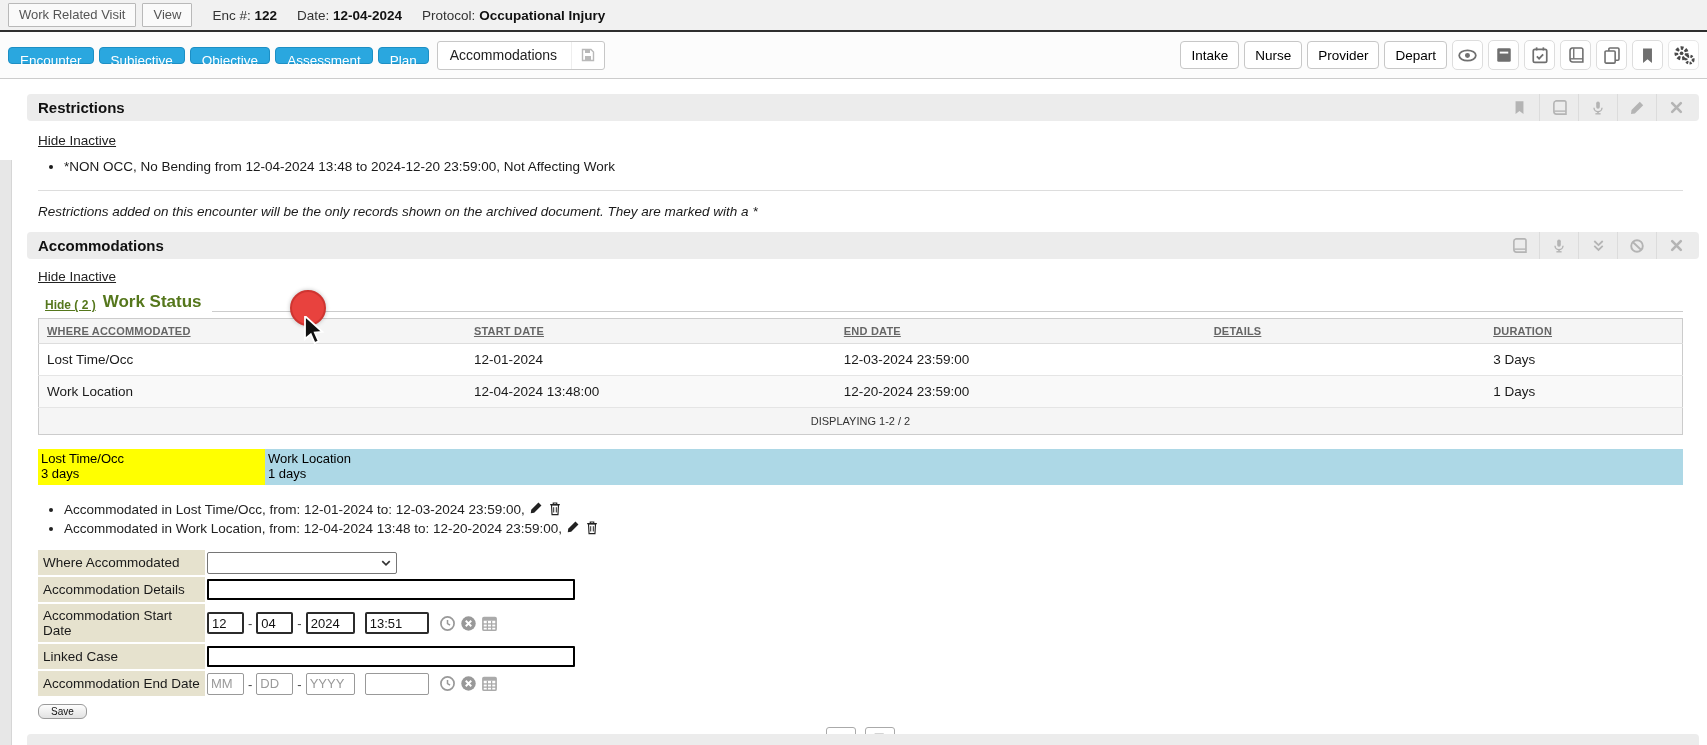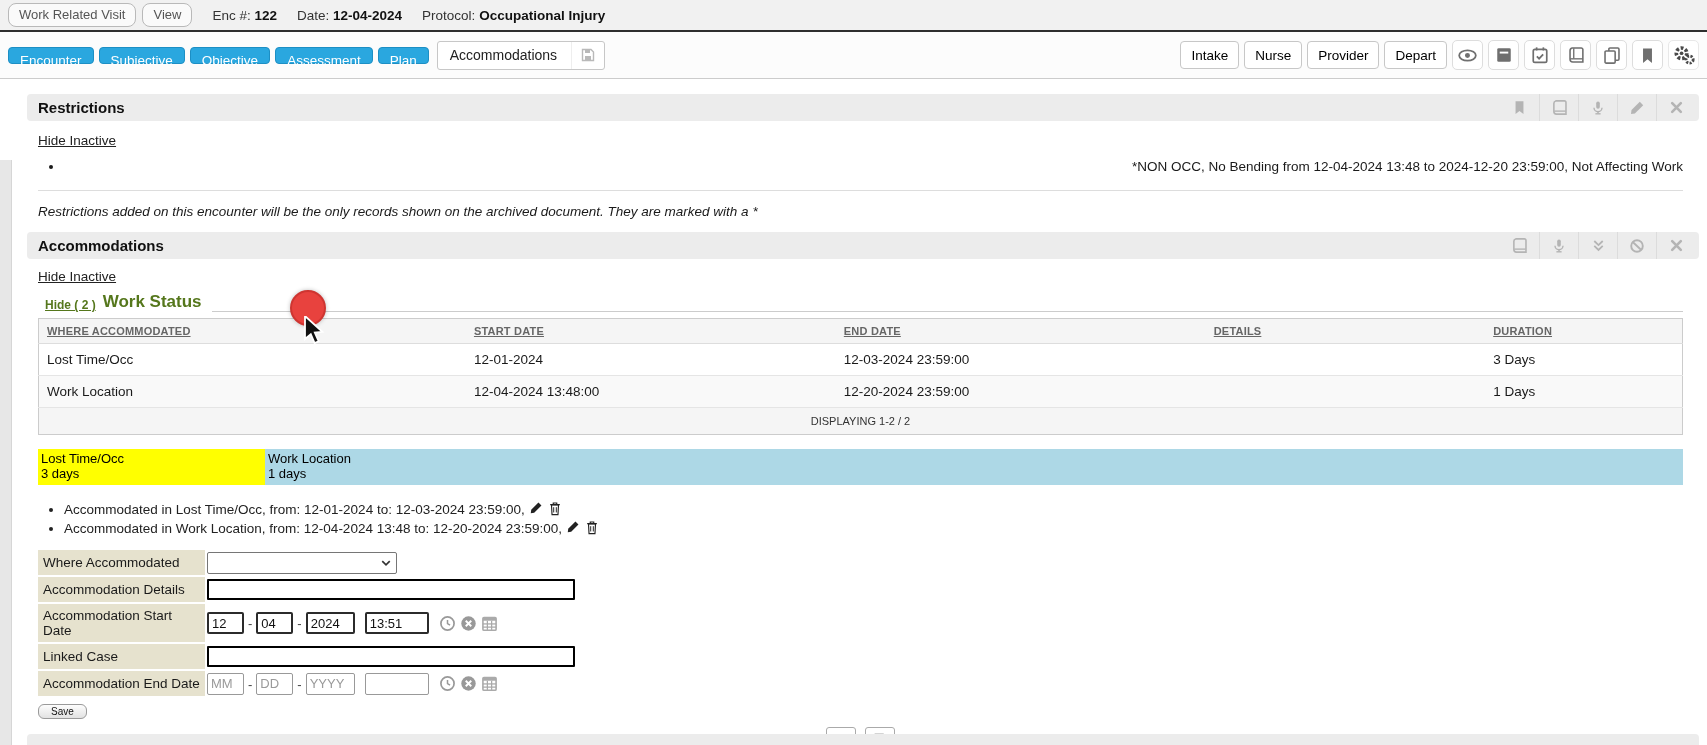--- a/index.html
+++ b/index.html
@@ -2,21 +2,21 @@
 <html><head>
 <meta charset="utf-8">
 <style>
   * { box-sizing: border-box; margin:0; padding:0; }
   html,body { background:#fff; }
   body { font-family:"Liberation Sans", sans-serif; color:#222; width:1707px; height:745px; overflow:hidden; }
   .screen { position:relative; width:1707px; height:745px; background:#fff; }
 
   
   .topbar { height:32px; background:#f1f1f1; border-bottom:2px solid #2e2e2e; display:flex; align-items:center; padding:0 8px; gap:6px; }
-  .tb-btn { background:#fafafa; border:1px solid #b9b9b9; border-radius:8px; color:#555; font-size:13px; padding:3px 10px; height:24px; line-height:16px; cursor:pointer; }
+  .tb-btn { background:#fafafa; border:1px solid #b9b9b9; border-radius:1px; color:#555; font-size:13px; padding:3px 10px; height:24px; line-height:16px; cursor:pointer; }
   .tb-field { margin-left:14px; font-size:13.5px; color:#333; white-space:nowrap; }
   .tb-field b { color:#111; }
 
   
   .tabbar { height:47px; background:#fcfcfc; border-bottom:1px solid #ccc; display:flex; align-items:center; padding:0 8px; gap:5px; }
   .tab { background:var(--accent,#2aa7df); color:#fff; border:1px solid #1d8fc4; border-radius:4px; font-size:13.5px; padding:5px 11px; height:17px; cursor:pointer; }
   .doc-box { display:flex; align-items:center; border:1px solid #c7c7c7; border-radius:3px; background:#fff; height:29px; margin-left:3px; }
   .doc-box .doc-label { font-size:14px; color:#222; padding:0 14px 0 12px; }
   .doc-box .doc-save { border:none; background:none; border-left:1px solid #eee; padding:0 8px; height:100%; color:#b9b9b9; cursor:pointer; display:flex; align-items:center; }
   .tab-spacer { flex:1; }
@@ -29,21 +29,21 @@
   .gutter { position:absolute; left:0; top:81px; width:12px; height:664px; background:#e7e7e7; border-right:1px solid #d6d6d6; }
 
   .section-bar { background:#ececec; border-radius:4px; height:27px; display:flex; align-items:center; padding:0 4px 0 11px; }
   .section-title { font-size:15px; font-weight:bold; color:#111; flex:1; }
   .bar-icons { display:flex; align-items:stretch; height:100%; }
   .bar-icons .bicon { width:39px; display:flex; align-items:center; justify-content:center; color:#b4b4b4; border-left:1px solid #dcdcdc; cursor:pointer; }
   .bar-icons .bicon:first-child { border-left:none; }
 
   .inner { margin:0 16px 0 11px; }
   a.hide-link { color:#222; font-size:13.5px; text-decoration:underline; cursor:pointer; display:inline-block; }
-  ul.plain { list-style:disc; margin:8px 0 0 26px;text-align:right; }
+  ul.plain { list-style:disc; margin:8px 0 0 26px; }
   ul.plain li { font-size:13.5px; color:#1a1a1a; padding:2px 0; }
   hr.sep { border:none; border-top:1px solid #ddd; margin:14px 0 0 0; }
   .note { font-style:italic; font-size:13.5px; color:#1a1a1a; margin-top:13px; }
 
   
   .legend-row { display:flex; align-items:flex-end; margin-top:7px; }
   .legend-hide { font-size:12px; font-weight:bold; text-decoration:underline; color:var(--green,#55771c); margin:0 7px 0 7px; cursor:pointer; white-space:nowrap; }
   .legend-title { font-size:17px; font-weight:bold; color:var(--green,#55771c); white-space:nowrap; }
   .legend-line { flex:1; border-top:1px solid #ccc; margin-left:10px; }
 

